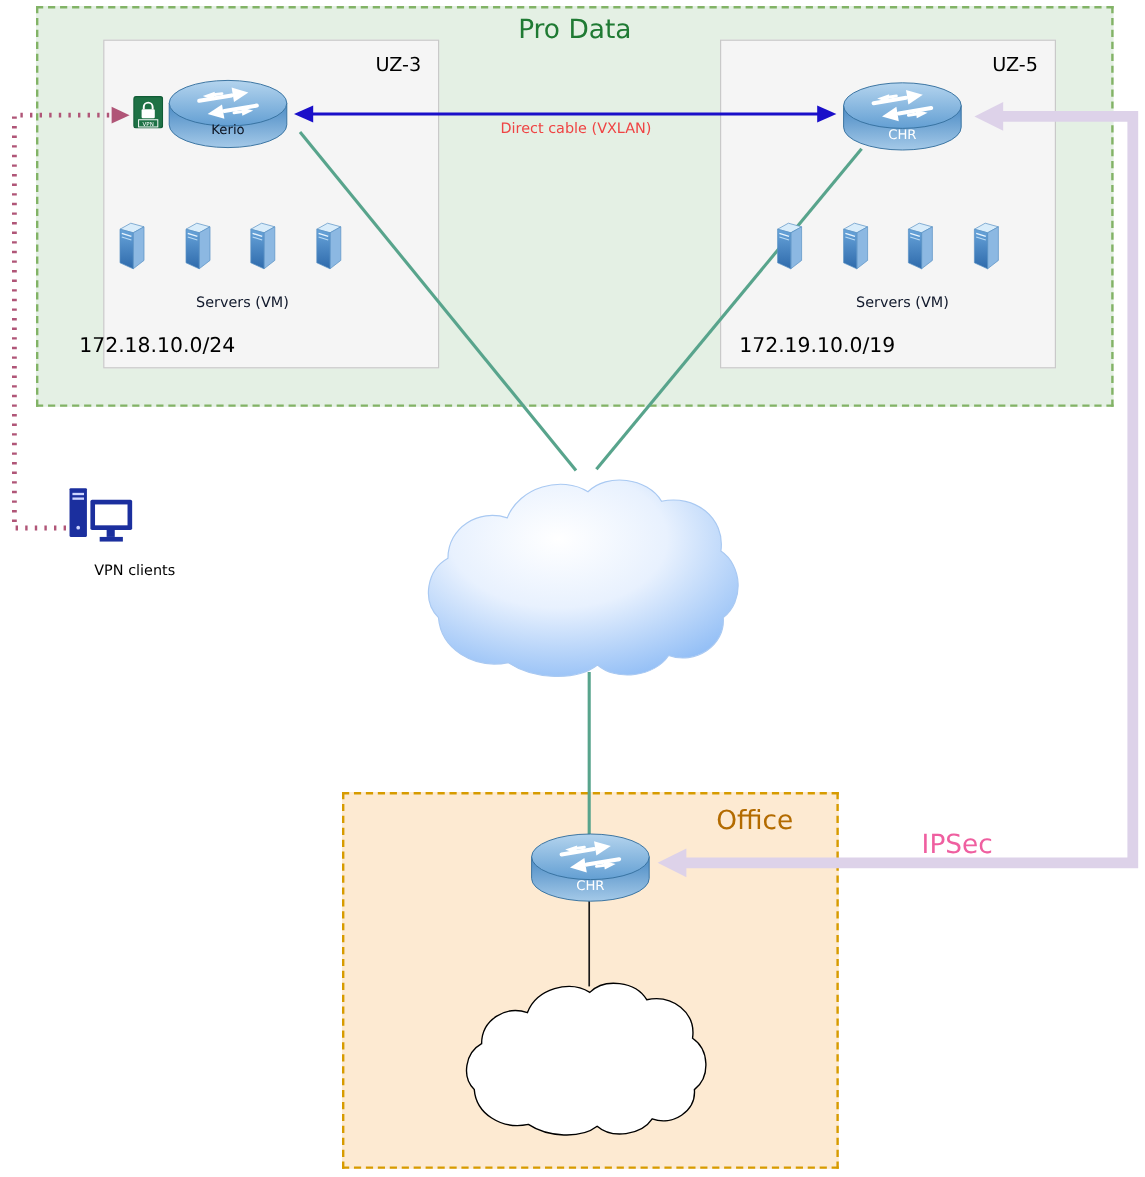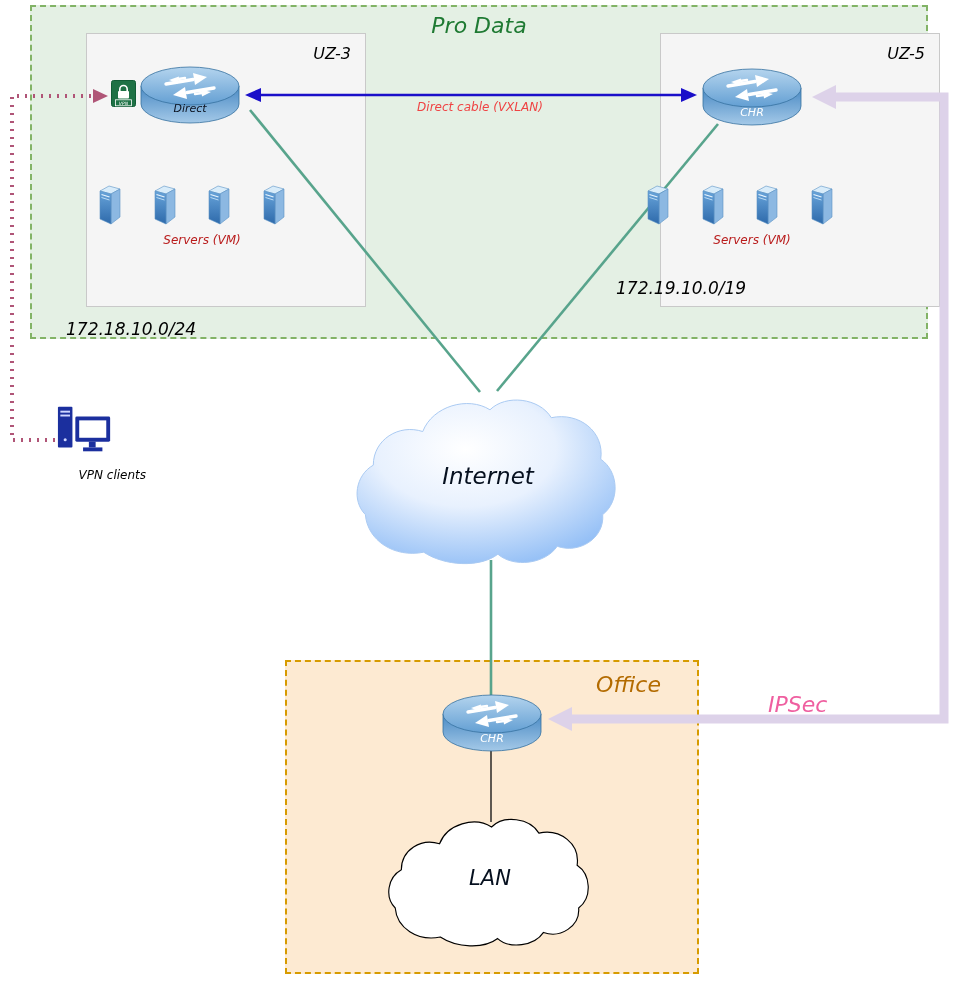--- a/index.html
+++ b/index.html
@@ -1,30 +1,30 @@
 <!DOCTYPE html>
 <html style="--pro-data-bg: #e4f0e4; --pro-data-border: #82b366; --pro-data-title: #1f7a33; --box-bg: #f5f5f5; --box-border: #c9c9c9; --office-bg: #fdead2; --office-border: #d79b00; --office-title: #b36b00; --vxlan-arrow: #1a0fc9; --teal-line: #58a48c; --ipsec-line: #ddd2e9; --ipsec-label: #ef5fa0; --vpn-line: #b05577; --router-blue: #5b9bd5; --vpn-badge-green: #1e7145; --client-navy: #1b2f9e;"><head>
 <meta charset="utf-8">
 <style>
   html,body{margin:0;padding:0;background:#ffffff;font-family:"DejaVu Sans",sans-serif;}
-  .canvas{position:relative;width:954px;height:981px;background:#ffffff;overflow:hidden;font-style:italic;}
+  .canvas{position:relative;width:954px;height:981px;background:#ffffff;overflow:hidden;}
   .defs{position:absolute;width:0;height:0;}
 
   .area{position:absolute;box-sizing:border-box;}
   .pro-data{left:30px;top:5px;width:898px;height:334px;
     background:var(--pro-data-bg,#e4f0e4);border:2px dashed var(--pro-data-border,#82b366);}
   .area-title{position:absolute;white-space:nowrap;}
   .pro-title{left:0;right:0;top:6px;text-align:center;font-size:22px;color:var(--pro-data-title,#1f7a33);}
   .office{left:285px;top:660px;width:414px;height:314px;
     background:var(--office-bg,#fdead2);border:2px dashed var(--office-border,#d79b00);}
   .office-title{right:36px;top:10px;font-size:22px;color:var(--office-title,#b36b00);}
 
   .zone{position:absolute;top:33px;width:280px;height:274px;box-sizing:border-box;
     background:var(--box-bg,#f5f5f5);border:1px solid var(--box-border,#c9c9c9);margin-left:24px;}
-  .uz3{left:62px;} .uz5{left:636px;}
+  .uz3{left:62px;} .uz5{left:576px;}
   .zone-title{position:absolute;top:10px;right:14px;font-size:16px;color:#000;}
 
   .wiring{position:absolute;left:0;top:0;pointer-events:none;}
   .teal{stroke:var(--teal-line,#58a48c);stroke-width:2.6;fill:none;}
   .plain{stroke:#1a1a1a;stroke-width:1.4;fill:none;}
   .vxlan{stroke:var(--vxlan-arrow,#1a0fc9);stroke-width:2.6;fill:none;}
   .vxlan-h{fill:var(--vxlan-arrow,#1a0fc9);}
   .vpnline{stroke:var(--vpn-line,#b05577);stroke-width:4;fill:none;stroke-dasharray:2 6;}
   .vpnhead{fill:var(--vpn-line,#b05577);}
   .ipsecline{stroke:var(--ipsec-line,#ddd2e9);stroke-width:9;fill:none;}
@@ -40,24 +40,24 @@
   .office-rlabel{left:440px;top:732px;color:#ffffff;}
 
   .vpn-badge{position:absolute;left:111px;top:80px;width:25px;height:27px;}
 
   .link-label{position:absolute;left:350px;top:100px;width:260px;text-align:center;
     font-size:12px;color:#ef4444;}
 
   .servers{position:absolute;top:182px;width:190px;display:flex;justify-content:space-between;}
   .uz3-servers{left:97px;} .uz5-servers{left:645px;}
   .server{width:26px;height:46px;}
-  .servers-label{position:absolute;top:233px;width:280px;text-align:center;font-size:12px;color:#b91c1c;}
+  .servers-label{position:absolute;top:245px;width:280px;text-align:center;font-size:12px;color:#0f172a;}
   .uz3-sl{left:62px;} .uz5-sl{left:612px;}
   .subnet{position:absolute;top:278px;font-size:17px;color:#000;}
-  .uz3-subnet{left:66px;margin-top:41px;} .uz5-subnet{left:616px;}
+  .uz3-subnet{left:66px;} .uz5-subnet{left:616px;}
 
   .cloud-label{position:absolute;text-align:center;color:#06101f;}
   .internet-label{left:347px;top:463px;width:282px;font-size:23px;}
   .lan-label{left:383px;top:866px;width:214px;font-size:21px;}
 
   .clients{position:absolute;left:56px;top:404px;width:58px;height:54px;}
   .clients-label{position:absolute;left:36px;top:468px;width:110px;text-align:right;
     font-size:12px;color:#000;}
 
   .ipsec-label{position:absolute;left:768px;top:692px;font-size:22px;
@@ -165,27 +165,25 @@
     <polygon class="vpnhead" points="108,96 93,89 93,103"></polygon>
 
     <path class="ipsecline" d="M834 97 L944 97 L944 719 L570 719"></path>
     <polygon class="ipsechead" points="812,97 836,85 836,109"></polygon>
     <polygon class="ipsechead" points="548,719 572,707 572,731"></polygon>
 
     <use href="#sym-cloud" x="347" y="392" width="282" height="178" fill="url(#skyGrad)" stroke="#a9c9f2" stroke-width="1"></use>
     <use href="#sym-cloud" x="383" y="813" width="214" height="138" fill="#ffffff" stroke="#000000" stroke-width="1.5"></use>
   </svg>
 
-  <div class="cloud-label internet-label">Internet</div>
-  <div class="cloud-label lan-label">LAN</div>
 
   <svg class="router kerio-router" viewBox="0 0 104 66">
     <use href="#sym-router"></use>
   </svg>
-  <div class="router-label kerio-label">Direct</div>
+  <div class="router-label kerio-label">Kerio</div>
 
   <svg class="router uz5-router" viewBox="0 0 104 66">
     <use href="#sym-router"></use>
   </svg>
   <div class="router-label uz5-label">CHR</div>
 
   <svg class="router office-router" viewBox="0 0 104 66">
     <use href="#sym-router"></use>
   </svg>
   <div class="router-label office-rlabel">CHR</div>

